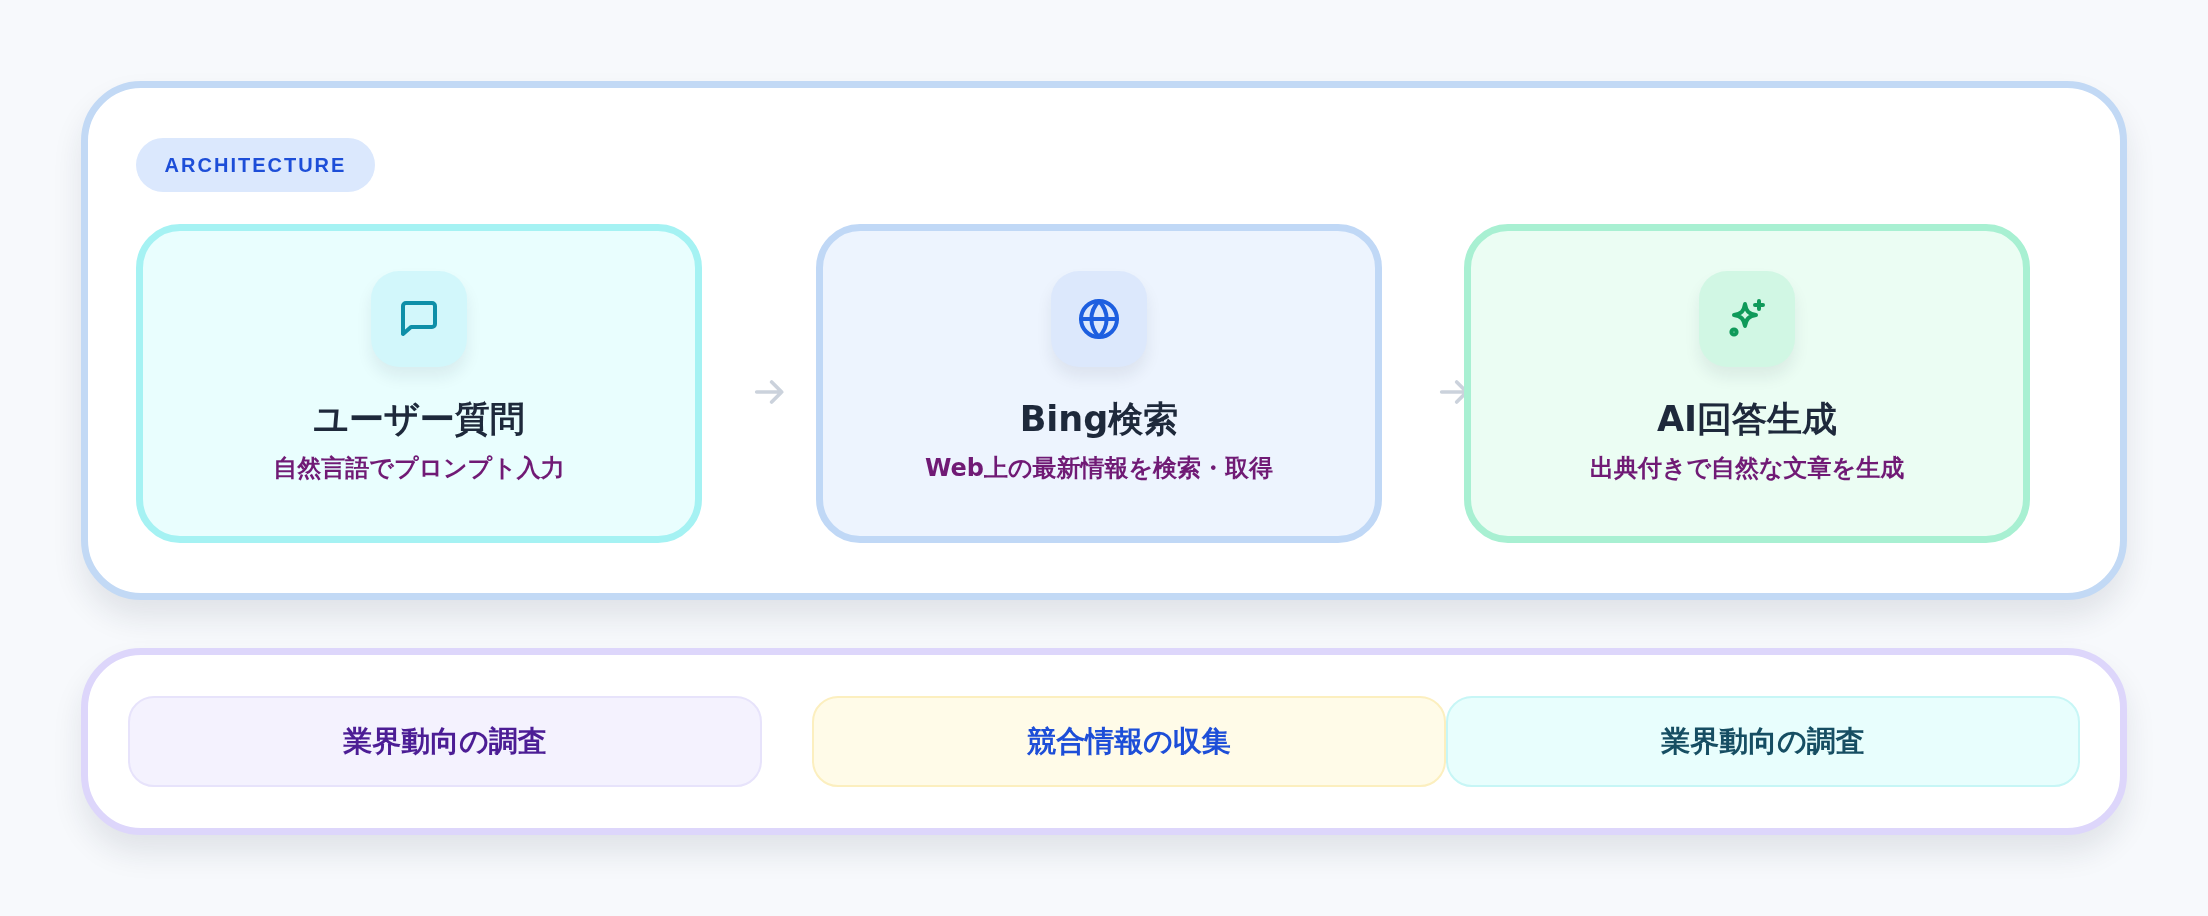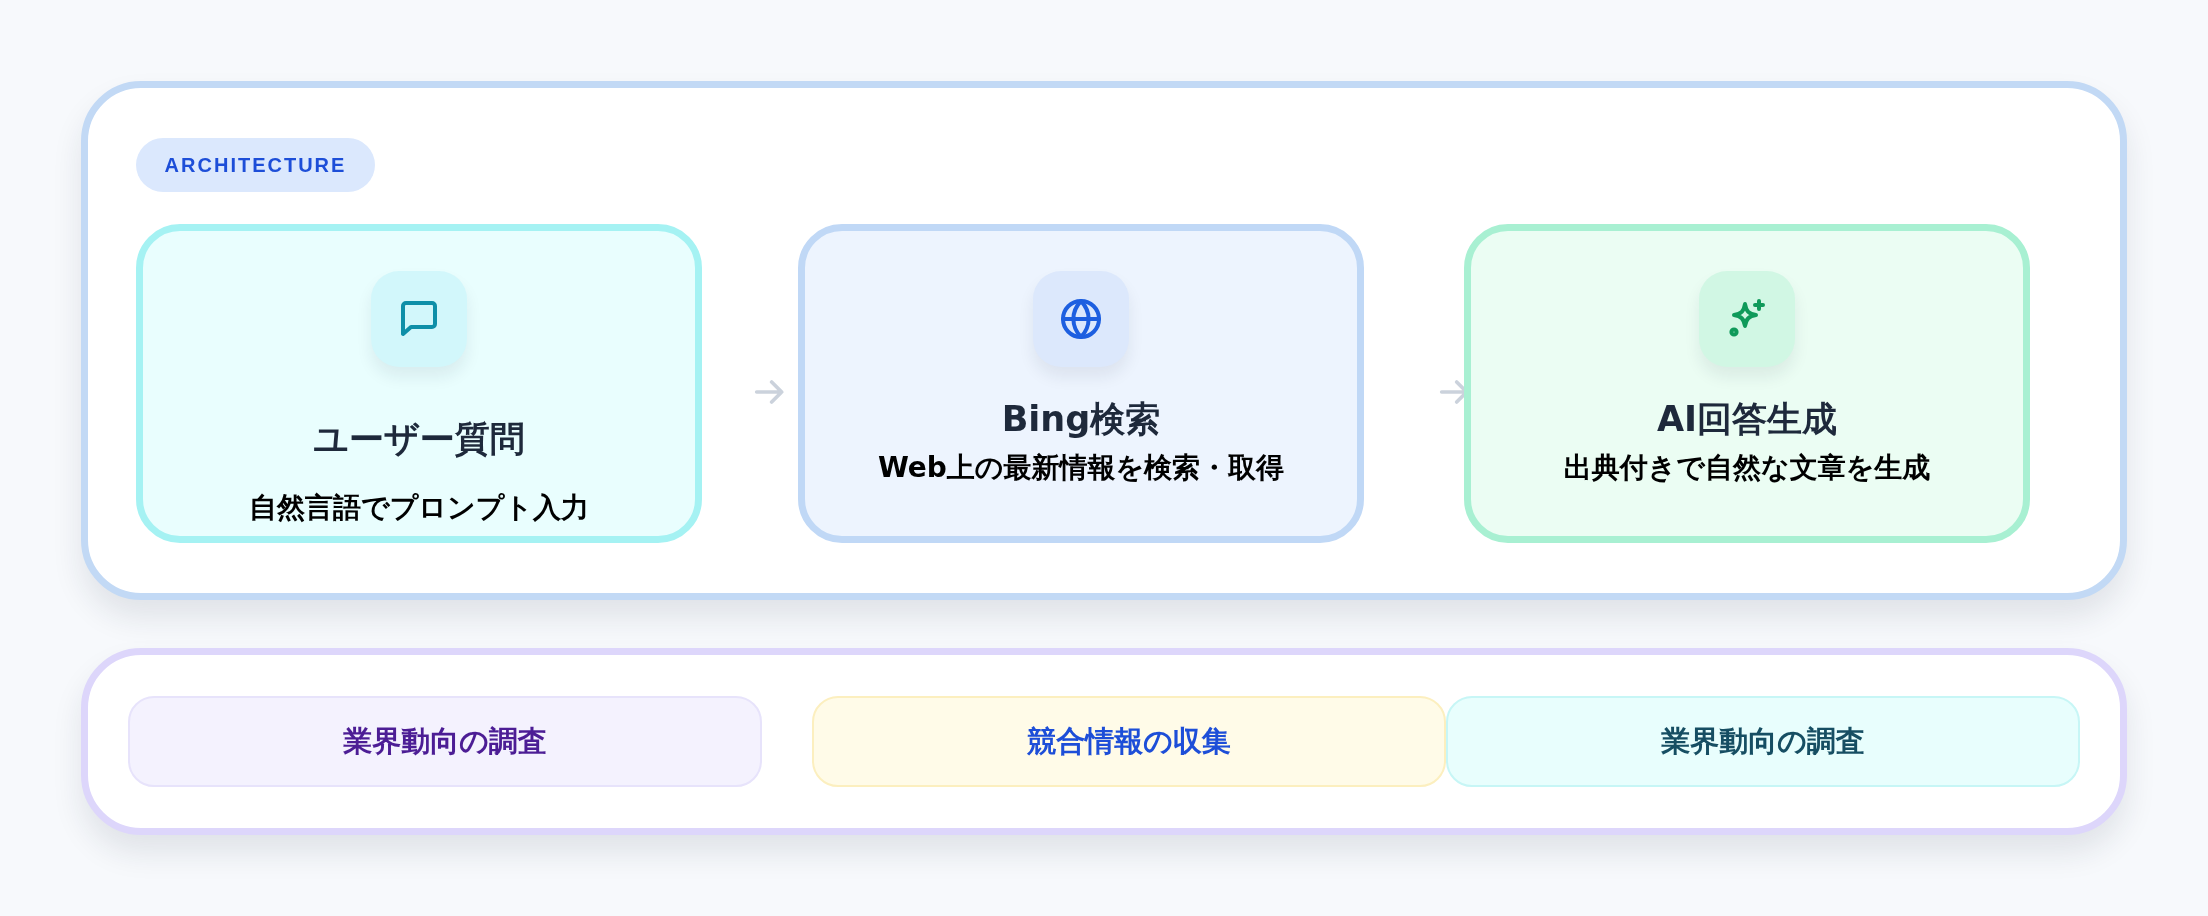--- a/index.html
+++ b/index.html
@@ -35,22 +35,22 @@
   }
 
   .card {
     position: absolute;
     top: 136px;
     width: 566px; height: 319px;
     border-radius: 44px;
     border: 7px solid;
     display: flex; flex-direction: column; align-items: center;
   }
-  .card-1 { left: 48px;  background: #e9fefe; border-color: #a5f2f3; gap: 20px; }
-  .card-2 { left: 710px; background: #edf4fe; border-color: #c0d8f6; }
+  .card-1 { left: 48px;  background: #e9fefe; border-color: #a5f2f3; }
+  .card-2 { left: 728px; background: #edf4fe; border-color: #c0d8f6; }
   .card-3 { left: 1376px; background: #ebfdf3; border-color: #a8f0d2; }
 
   .icon-tile {
     margin-top: 40px;
     width: 96px; height: 96px;
     border-radius: 28px;
     display: flex; align-items: center; justify-content: center;
     box-shadow: 0 10px 16px rgba(30, 41, 59, 0.08);
   }
   .card-1 .icon-tile { background: #d2f7fb; }
@@ -60,23 +60,23 @@
 
   .card-title {
     margin-top: 30px;
     font-size: 35px;
     font-weight: 700;
     color: #1e293b;
     line-height: 44px;
   }
   .card-desc {
     margin-top: 8px;
-    font-size: 28px;
+    font-size: 24px;
     font-weight: 700;
-    color: #000000;
+    color: #701a75;
     line-height: 38px;
   }
 
   .arrow {
     position: absolute;
     top: 284px;
     width: 40px; height: 40px;
   }
   .arrow-1 { left: 662px; }
   .arrow-2 { left: 1347px; }

